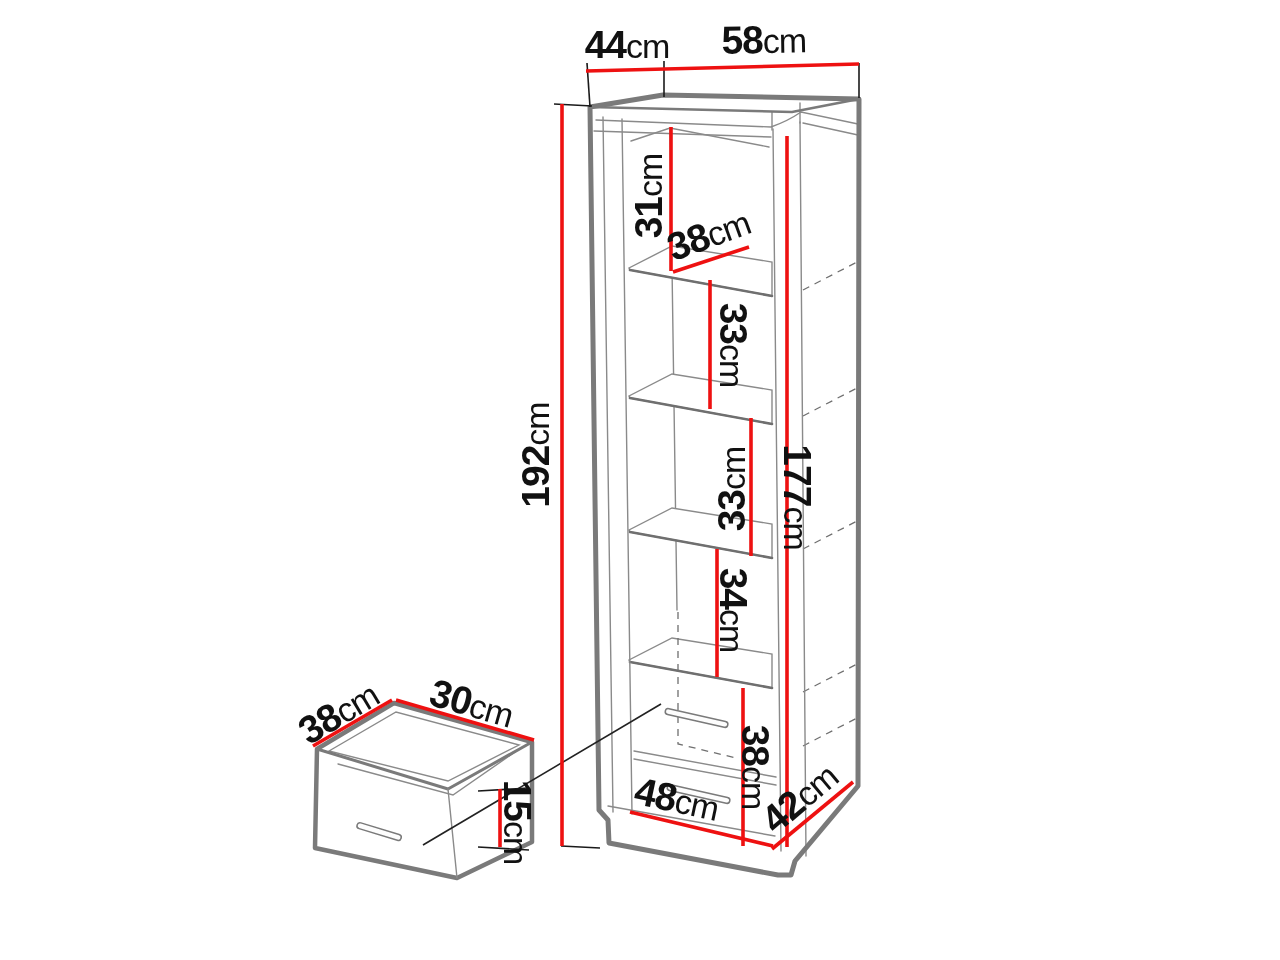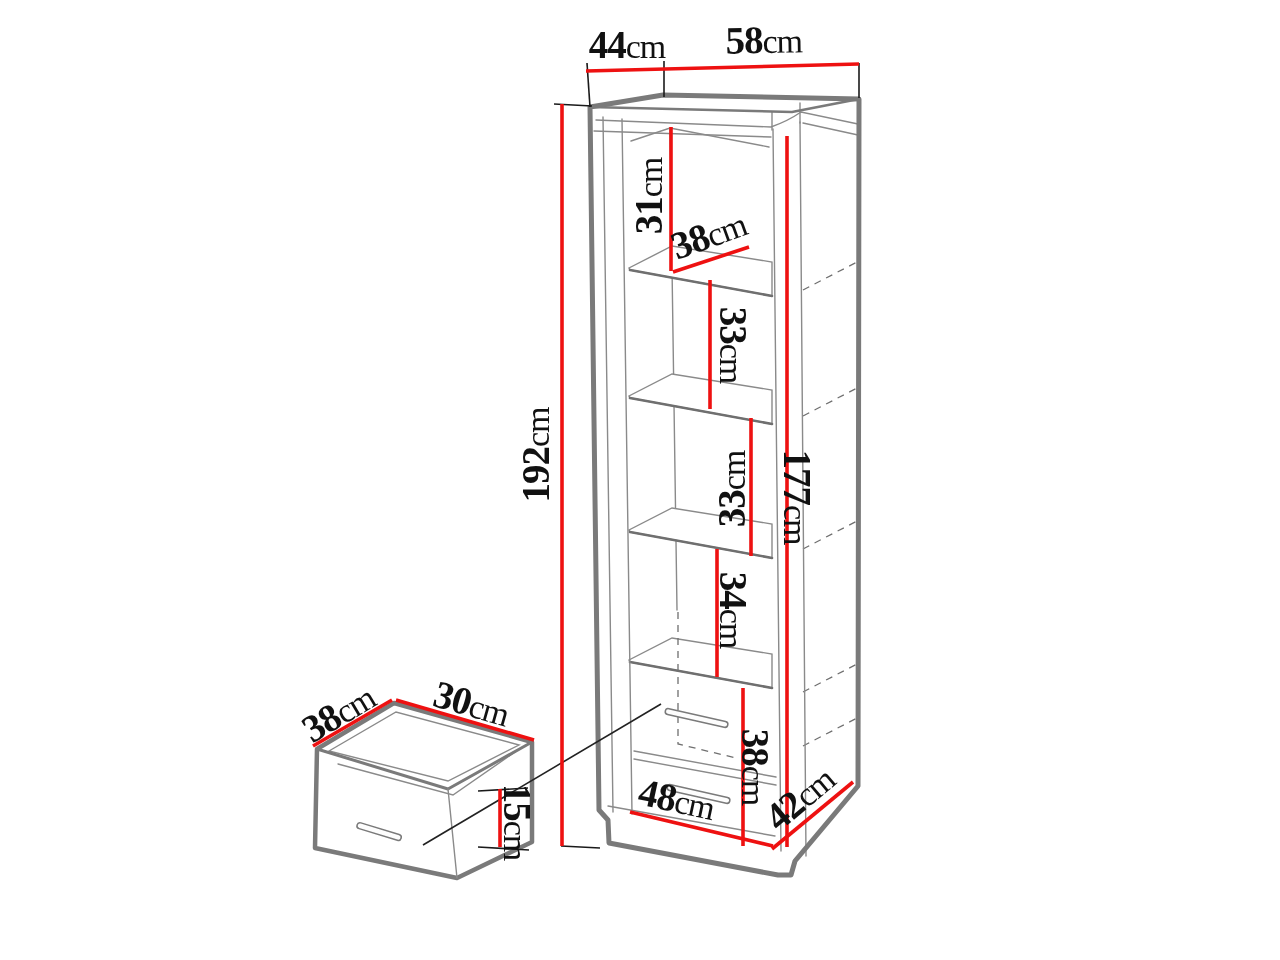--- a/index.html
+++ b/index.html
@@ -1,17 +1,17 @@
 <!DOCTYPE html>
 <html><head>
 <meta charset="utf-8">
 <style>
   html,body{margin:0;padding:0;background:#fff;}
   .stage{position:relative;width:1280px;height:947px;background:#ffffff;overflow:hidden;
-         font-family:Liberation Serif, serif;}
+         font-family:Liberation Sans, sans-serif;}
   svg{display:block}
   text.dim{fill:#111111;letter-spacing:-1px;}
   text.dim .num{font-weight:bold;font-size:39px;}
   text.dim .unit{font-weight:normal;font-size:34px;letter-spacing:-1px;}
   .outline{stroke:#7a7a7a;fill:none;stroke-linejoin:round;stroke-linecap:round;}
   .thin{stroke:#8a8a8a;fill:none;stroke-width:1.4;stroke-linecap:round;}
   .shelf{fill:#ffffff;stroke:#8a8a8a;stroke-width:1.4;}
   .shelfedge{stroke:#6f6f6f;stroke-width:2.6;fill:none;stroke-linecap:round;}
   .dash{stroke:#6f6f6f;stroke-width:1.3;fill:none;stroke-dasharray:7 6;}
   .red{stroke:#ee1111;stroke-width:3.6;fill:none;stroke-linecap:butt;}

